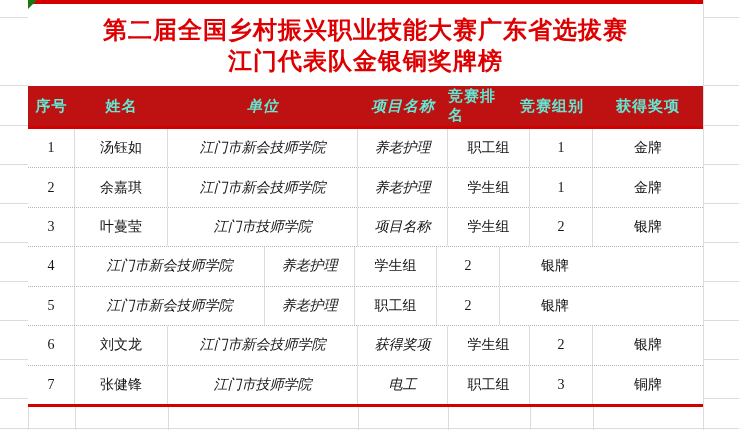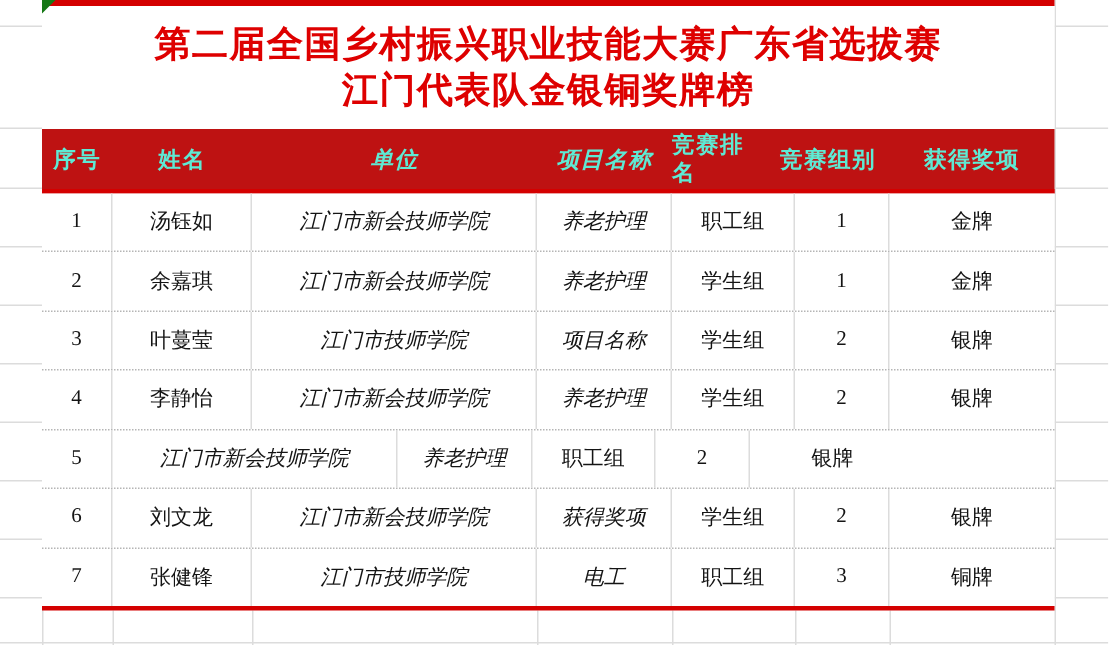--- a/index.html
+++ b/index.html
@@ -132,21 +132,20 @@
         <div class="tcell c0">3</div>
         <div class="tcell c1">叶蔓莹</div>
         <div class="tcell c2">江门市技师学院</div>
         <div class="tcell c3">项目名称</div>
         <div class="tcell c4">学生组</div>
         <div class="tcell c5">2</div>
         <div class="tcell c6">银牌</div>
       </div>
       <div class="trow">
         <div class="tcell c0">4</div>
-        <div class="tcell c1">李静怡</div>
         <div class="tcell c2">江门市新会技师学院</div>
         <div class="tcell c3">养老护理</div>
         <div class="tcell c4">学生组</div>
         <div class="tcell c5">2</div>
         <div class="tcell c6">银牌</div>
       </div>
       <div class="trow">
         <div class="tcell c0">5</div>
         <div class="tcell c2">江门市新会技师学院</div>
         <div class="tcell c3">养老护理</div>

